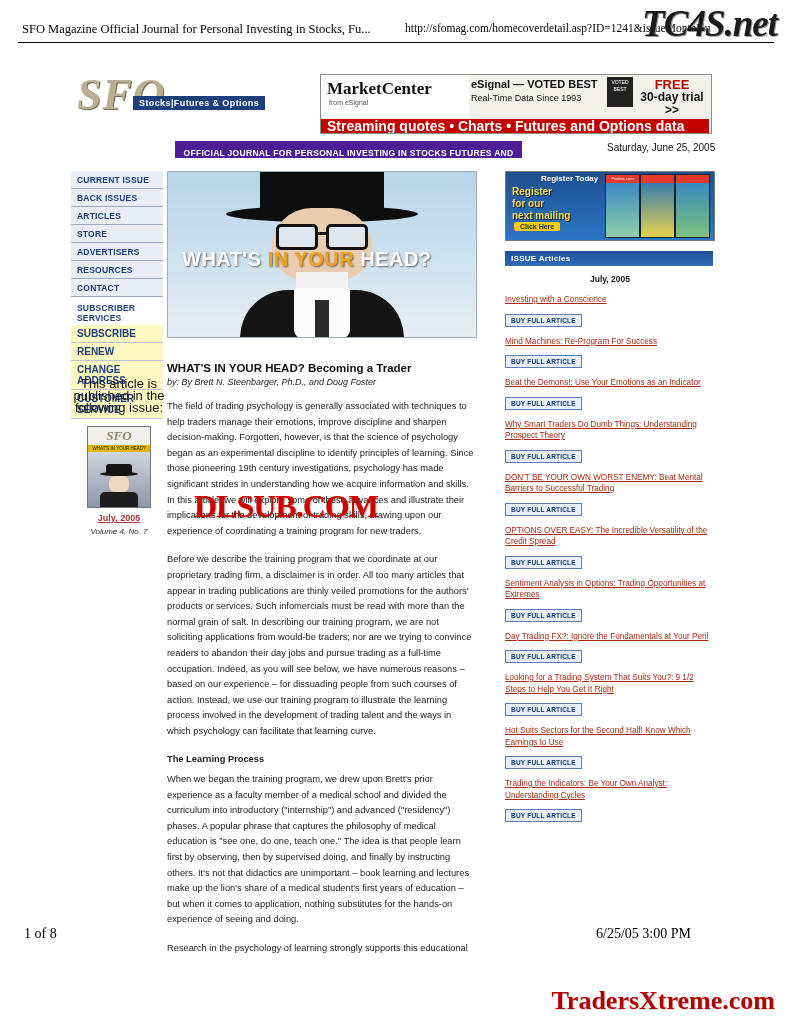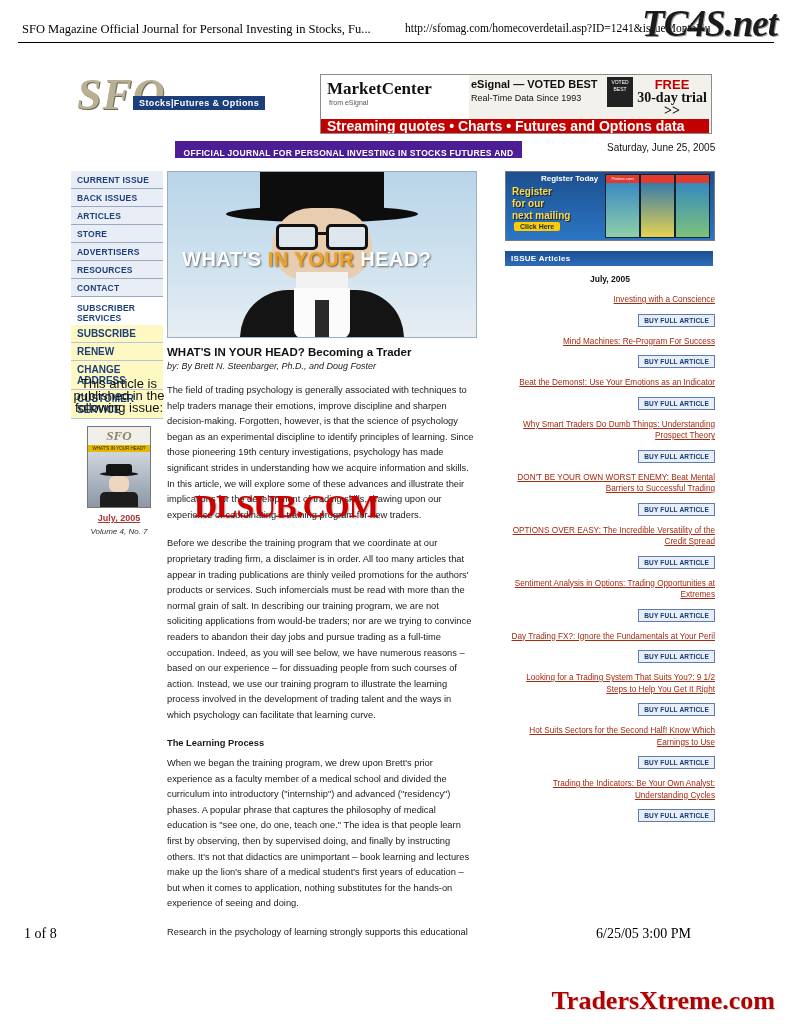--- a/index.html
+++ b/index.html
@@ -186,23 +186,22 @@
     width: 70px;
     text-align: center;
     color: #c20000;
     font-weight: bold;
     font-size: 13px;
     line-height: 13px;
   }
   .ad-free small {
     display: block;
     color: #111;
-    font-size: 14px;
-    font-weight: bold;
-    font-family: Liberation Serif, serif;
+    font-size: 12px;
+    font-weight: bold;
   }
   .ad-badge {
     position: absolute;
     right: 78px; top: 2px;
     width: 26px; height: 30px;
     background: #222;
     color: #fff;
     font-size: 5px;
     text-align: center;
     line-height: 7px;
@@ -449,21 +448,21 @@
     font-size: 20px;
     letter-spacing: .5px;
     color: #ffffff;
     text-shadow: 1px 1px 2px rgba(0,0,0,.55);
     z-index: 5;
     white-space: nowrap;
   }
   .hero-headline .hl { color: #f2a21c; }
 
   .art-title {
-    margin-top: 8px;
+    margin-top: 24px;
     font-size: 11.5px;
     font-weight: bold;
     color: #111;
   }
   .art-by {
     margin-top: 3px;
     font-size: 9px;
     font-style: italic;
     color: #222;
   }
@@ -560,21 +559,21 @@
     box-sizing: border-box;
     letter-spacing: .3px;
   }
   .issue-month {
     text-align: center;
     font-size: 8.5px;
     font-weight: bold;
     color: #111;
     margin: 8px 0 10px 0;
   }
-  .art-item { margin-bottom: 9px; text-align: right; }
+  .art-item { margin-bottom: 9px; }
   .art-link {
     display: block;
     font-size: 8.2px;
     line-height: 11.5px;
     color: #a42a12;
     text-decoration: underline;
     margin-bottom: 3px;
   }
   .buy-btn {
     display: inline-block;

